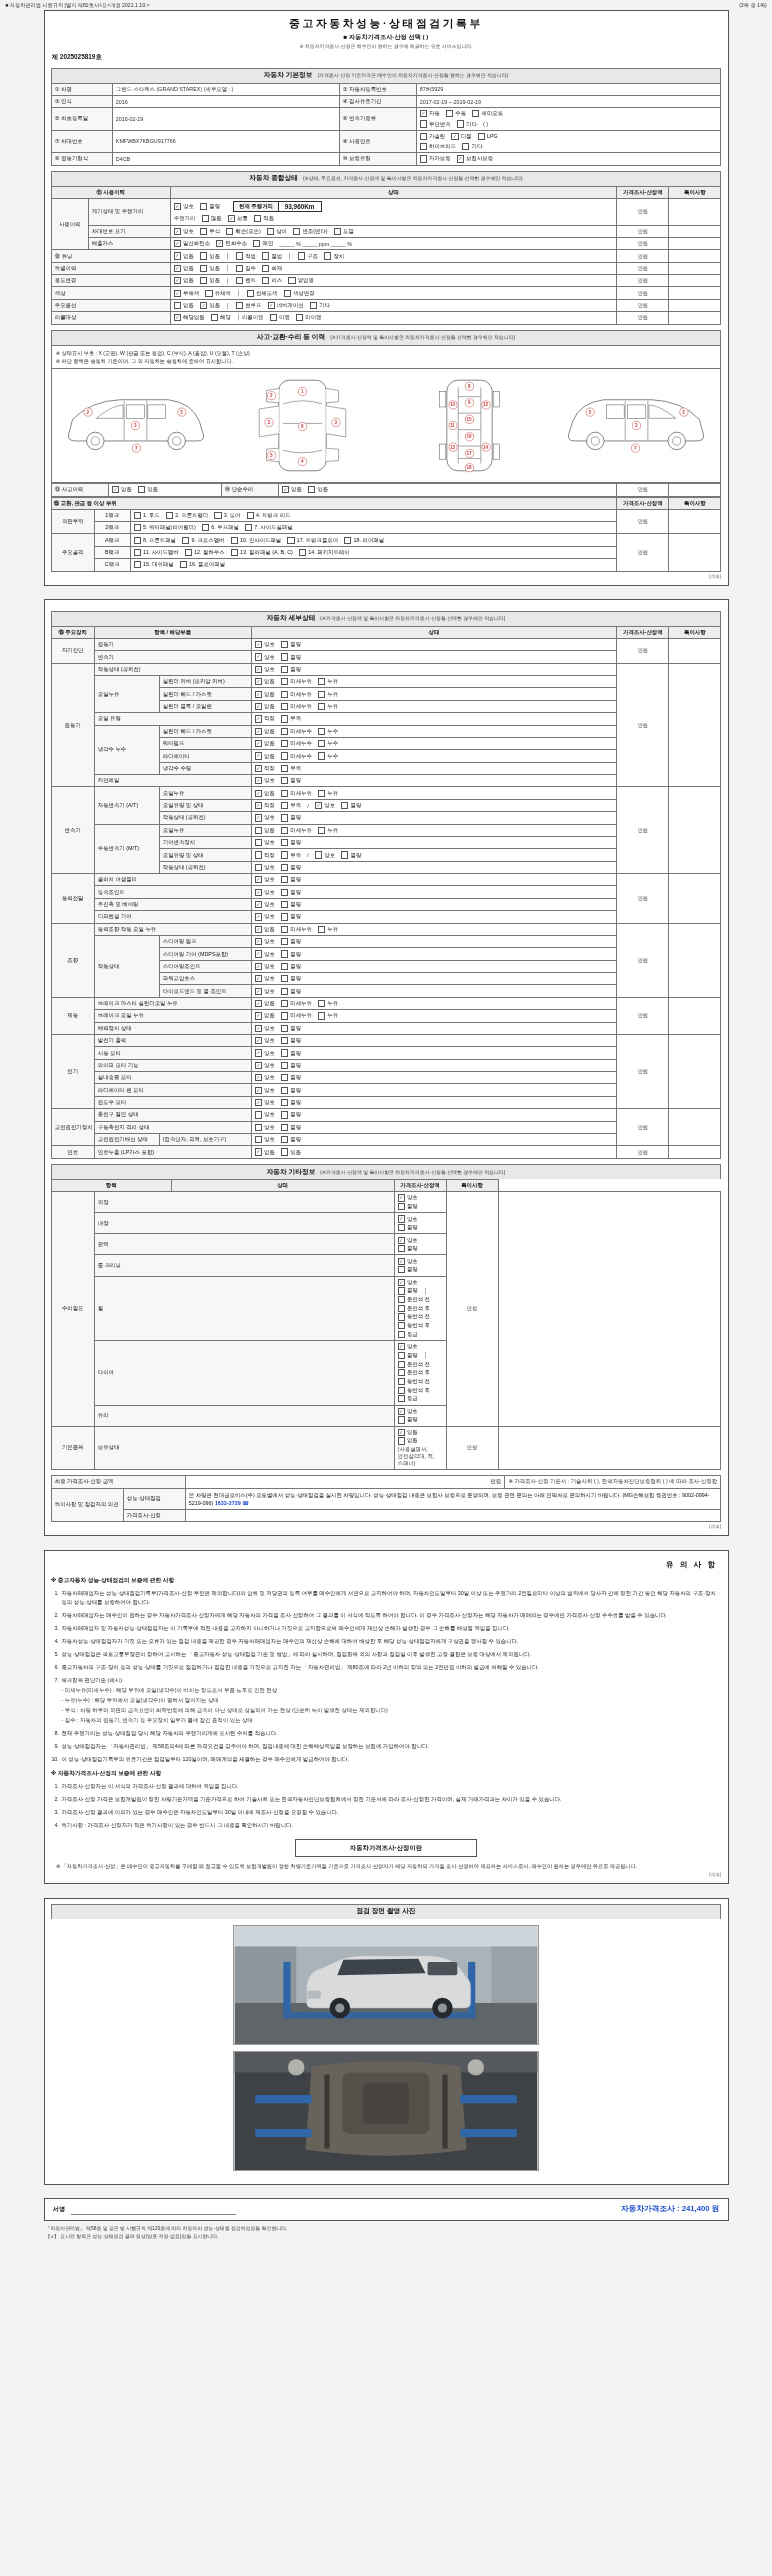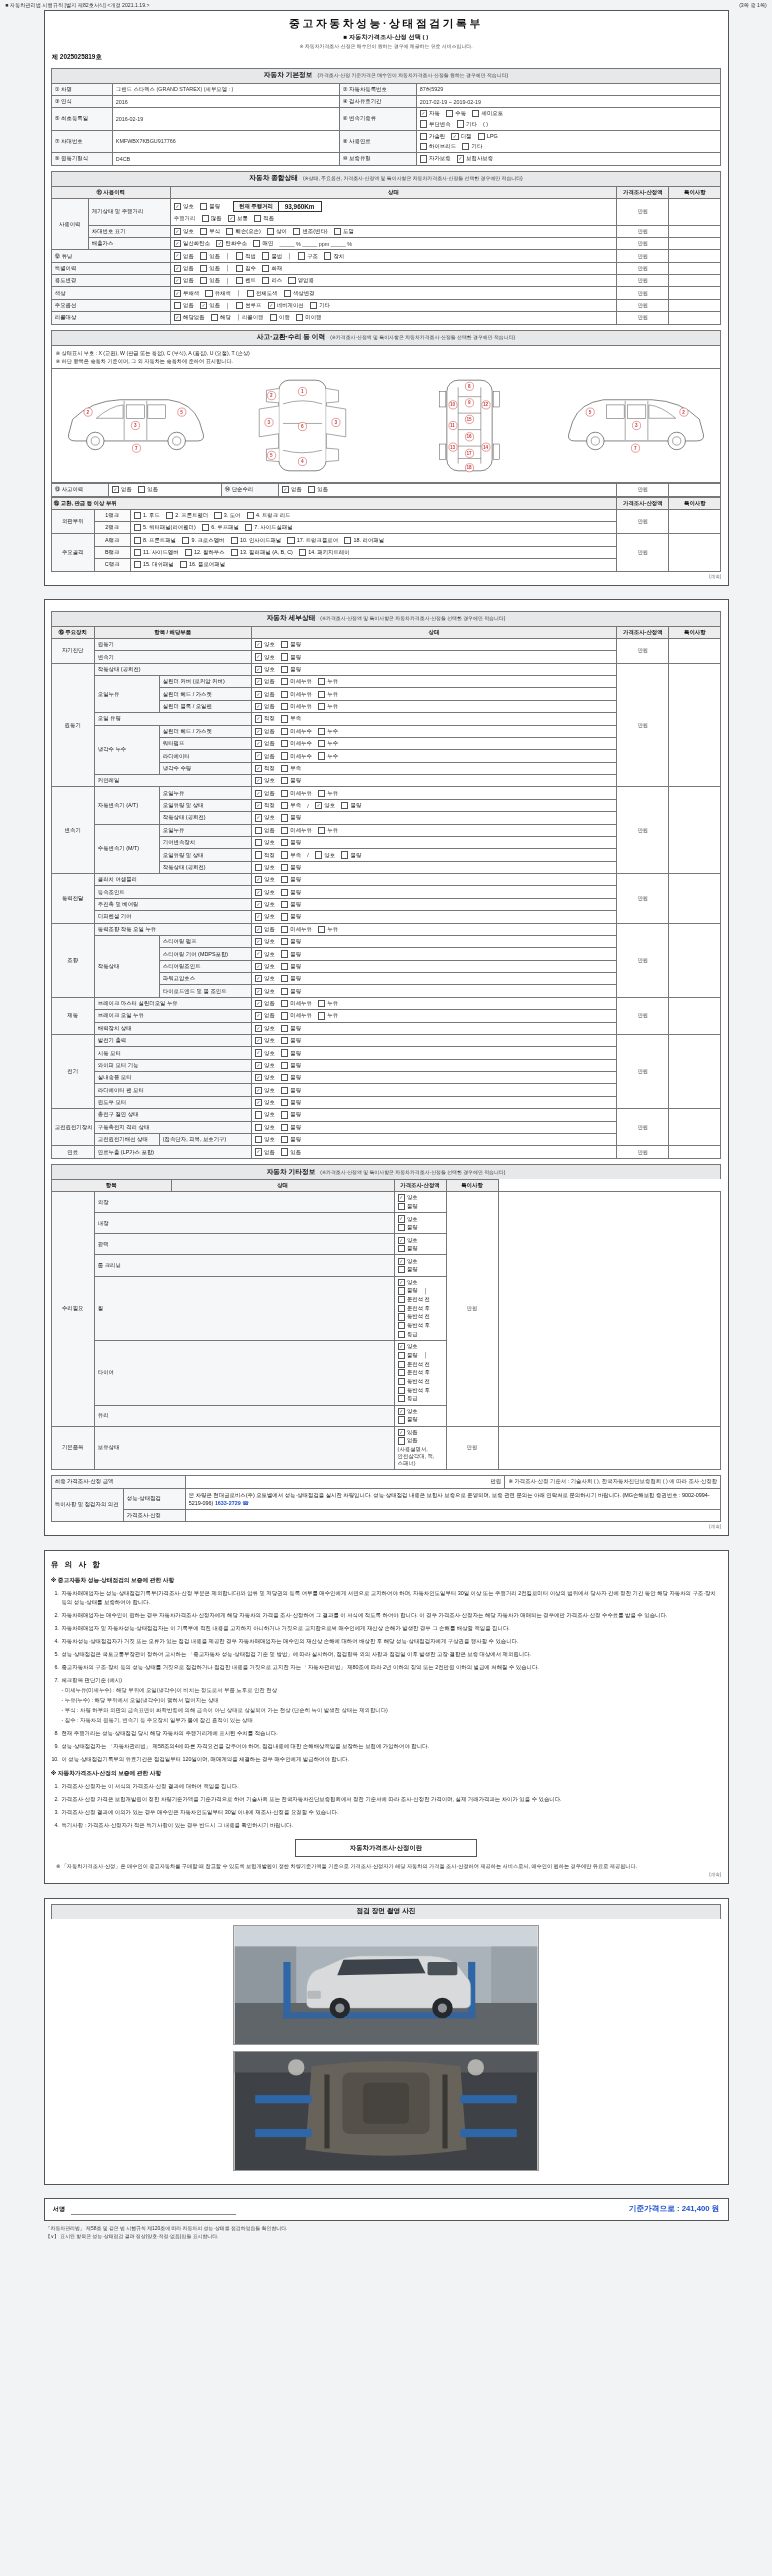--- a/index.html
+++ b/index.html
@@ -29,21 +29,21 @@
   .odo{display:inline-flex;border:0.8px solid #333;font-weight:bold;margin-left:7.2px;}
   .odol{padding:1px 4.6px;border-right:0.8px solid #333;background:#f4f4f4;font-size:5.4px;}
   .odov{padding:1px 6.2px;font-size:6.4px;}
   .legend{border:0.5px solid #777;border-bottom:none;font-size:5.2px;color:#222;padding:2.6px 4.1px;line-height:1.6;background:#fff;}
   .diagrams{display:flex;justify-content:space-around;align-items:center;border:0.5px solid #777;padding:5.2px 2.1px;background:#fff;}
   .contnote{text-align:right;font-size:4.6px;color:#666;margin-top:2.1px;}
   .bigprice{text-align:right;font-size:6.2px;padding-right:8.2px;}
   .smallnote{font-size:4.9px;color:#333;}
   .opin{font-size:5.2px;line-height:1.5;}
   .blue{color:#1c4fd0;font-weight:bold;}
-  .ntitle{text-align:left;font-weight:bold;font-size:7.7px;letter-spacing:6.2px;margin:4.1px 0 7.2px;}
+  .ntitle{text-align:right;font-weight:bold;font-size:7.7px;letter-spacing:6.2px;margin:4.1px 0 7.2px;}
   .nsec{font-weight:bold;font-size:5.7px;margin:6.2px 0 4.1px;}
   .nitem{display:flex;gap:2.6px;margin-bottom:4.1px;font-size:5.4px;line-height:1.65;color:#222;}
   .nnum{flex:0 0 8.2px;text-align:right;}
   .nbody{flex:1;}
   .nsub{color:#333;margin-top:1px;}
   .noticebox{border:0.7px solid #555;width:175px;margin:9.3px auto 4.1px;text-align:center;font-weight:bold;font-size:6.4px;padding:3.6px 2.1px;}
   .boxtext{font-size:5.2px;color:#222;line-height:1.6;margin:3.1px 5.2px 1px;}
   .photo{display:block;margin:6.2px auto;border:0.5px solid #999;width:304px;height:118px;}
   .footrow{display:flex;justify-content:space-between;align-items:center;border:0.8px solid #555;background:#fff;padding:5.2px 8.2px;}
   .signwrap{font-size:6.2px;font-weight:bold;display:flex;align-items:center;gap:6.2px;}
@@ -1869,21 +1869,21 @@
       <circle cx="470" cy="30" r="16" fill="#d8d8cf" opacity="0.7"></circle>
     </svg>
   </section>
 
   <div class="footrow">
     <div class="signwrap">
       <span>서명</span>
       <span class="signline"></span>
     </div>
     <div class="fee">
-      <span class="blue">기준가격으로 :</span>
+      <span class="blue">자동차가격조사 :</span>
       <span class="blue">241,400 원</span>
     </div>
   </div>
   <div class="fineprint">
     <div>「자동차관리법」 제58조 및 같은 법 시행규칙 제120조에 따라 자동차의 성능·상태를 점검하였음을 확인합니다.</div>
     <div>【∨】 표시된 항목은 성능·상태점검 결과 정상(양호·적정·없음)임을 표시합니다.</div>
   </div>
 </div>
 
 

